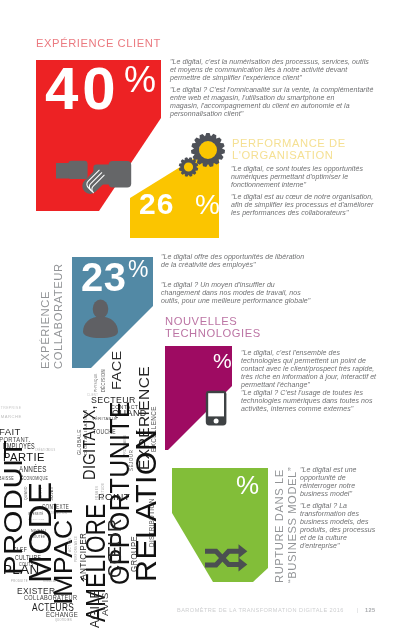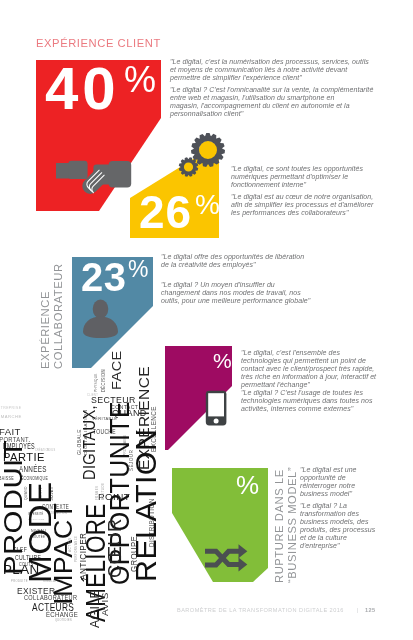--- a/index.html
+++ b/index.html
@@ -50,21 +50,23 @@
 et moyens de communication liés à notre activité devant
 permettre de simplifier l'expérience client"</div>
   <div class="quote" style="left:170px;top:85.5px;width:230px;">"Le digital ? C'est l'omnicanalité sur la vente, la complémentarité
 entre web et magasin, l'utilisation du smartphone en
 magasin, l'accompagnement du client en autonomie et la
 personnalisation client"</div>
 
   <svg class="shape" style="left:130px;top:143px;" width="90" height="96" viewBox="0 0 90 96">
     <polygon points="89,0 89,95 0,95 0,55" fill="#FBC500"></polygon>
   </svg>
-  <div class="bignum" style="left:139px;top:189px;font-size:46px;letter-spacing:1px;">26</div>
+  <div class="sect-title" style="left:232px;top:136.5px;width:180px;color:#F5E093;">PERFORMANCE DE
+L'ORGANISATION</div>
+  <div class="bignum" style="left:139px;top:189px;font-size:30px;letter-spacing:1px;">26</div>
   <div class="pctsym" style="left:195px;top:191px;font-size:28px;">%</div>
   <svg class="shape" style="left:176px;top:132px;" width="52" height="48" viewBox="0 0 52 48">
     <circle cx="32" cy="18" r="9.2" fill="#FBC500"></circle>
     <circle cx="12.5" cy="35" r="4.8" fill="#FBC500"></circle>
     <path fill="#4E5158" fill-rule="evenodd" d="M46.13,16.61 L49.00,18.06 L48.67,21.32 L45.57,22.17 L45.48,22.48 L47.50,24.97 L45.88,27.81 L42.70,27.33 L42.49,27.57 L43.33,30.67 L40.69,32.61 L37.98,30.88 L37.69,31.01 L37.19,34.19 L34.00,34.88 L32.23,32.20 L31.91,32.20 L30.16,34.90 L26.96,34.24 L26.43,31.06 L26.14,30.93 L23.45,32.69 L20.79,30.78 L21.60,27.67 L21.38,27.43 L18.21,27.94 L16.56,25.12 L18.57,22.60 L18.47,22.30 L15.36,21.47 L15.00,18.22 L17.86,16.74 L17.89,16.42 L15.38,14.40 L16.38,11.29 L19.59,11.10 L19.75,10.82 L18.28,7.96 L20.46,5.52 L23.47,6.65 L23.73,6.46 L23.55,3.25 L26.54,1.90 L28.83,4.16 L29.14,4.09 L30.28,1.09 L33.56,1.07 L34.73,4.06 L35.04,4.13 L37.31,1.85 L40.31,3.17 L40.16,6.38 L40.42,6.57 L43.42,5.41 L45.62,7.83 L44.18,10.70 L44.34,10.98 L47.56,11.14 L48.58,14.25 L46.10,16.29 Z M41.00,18.00 A9.00,9.00 0 1 0 23.00,18.00 A9.00,9.00 0 1 0 41.00,18.00 Z"></path>
     <path fill="#4E5158" fill-rule="evenodd" d="M20.40,35.02 L22.22,36.27 L21.64,38.55 L19.44,38.77 L19.33,38.97 L20.28,40.96 L18.64,42.64 L16.63,41.74 L16.43,41.85 L16.26,44.05 L14.00,44.69 L12.70,42.90 L12.48,42.90 L11.23,44.72 L8.95,44.14 L8.73,41.94 L8.53,41.83 L6.54,42.78 L4.86,41.14 L5.76,39.13 L5.65,38.93 L3.45,38.76 L2.81,36.50 L4.60,35.20 L4.60,34.98 L2.78,33.73 L3.36,31.45 L5.56,31.23 L5.67,31.03 L4.72,29.04 L6.36,27.36 L8.37,28.26 L8.57,28.15 L8.74,25.95 L11.00,25.31 L12.30,27.10 L12.52,27.10 L13.77,25.28 L16.05,25.86 L16.27,28.06 L16.47,28.17 L18.46,27.22 L20.14,28.86 L19.24,30.87 L19.35,31.07 L21.55,31.24 L22.19,33.50 L20.40,34.80 Z M17.10,35.00 A4.60,4.60 0 1 0 7.90,35.00 A4.60,4.60 0 1 0 17.10,35.00 Z"></path>
   </svg>
   <div class="quote" style="left:231px;top:164.5px;width:230px;">"Le digital, ce sont toutes les opportunités
 numériques permettant d'optimiser le
 fonctionnement interne"</div>
@@ -82,20 +84,22 @@
   <svg class="shape" style="left:82px;top:298px;" width="40" height="46" viewBox="0 0 40 46">
     <ellipse cx="18.5" cy="11" rx="7.8" ry="9.4" fill="#5F6064"></ellipse>
     <path d="M18.5,18.5 c10.8,0 17.5,6.8 17.5,15.2 0,4.4 -7.8,6.3 -17.5,6.3 S1,38.1 1,33.7 C1,25.3 7.7,18.5 18.5,18.5 z" fill="#5F6064"></path>
   </svg>
   <div class="quote" style="left:161px;top:252.5px;width:230px;">"Le digital offre des opportunités de libération
 de la créativité des employés"</div>
   <div class="quote" style="left:161px;top:280.5px;width:230px;">"Le digital ? Un moyen d'insuffler du
 changement dans nos modes de travail, nos
 outils, pour une meilleure performance globale"</div>
 
+  <div class="sect-title" style="left:165px;top:314.5px;width:160px;color:#BC74A4;">NOUVELLES
+TECHNOLOGIES</div>
   <svg class="shape" style="left:165px;top:346px;" width="68" height="105" viewBox="0 0 68 105">
     <polygon points="0,0 67,0 67,40 3,104 0,104" fill="#9E0B62"></polygon>
   </svg>
   <div class="pctsym" style="left:213px;top:350px;font-size:21px;">%</div>
   <svg class="shape" style="left:205px;top:390px;" width="23" height="37" viewBox="0 0 23 37">
     <rect x="0.8" y="0.8" width="20.6" height="34.6" rx="3.4" fill="#3E4244"></rect>
     <rect x="3.2" y="3.2" width="15.8" height="23.2" fill="#ffffff"></rect>
     <circle cx="11.1" cy="31.0" r="2.5" fill="#ffffff"></circle>
   </svg>
   <div class="quote" style="left:241px;top:348.5px;width:230px;">"Le digital, c'est l'ensemble des

